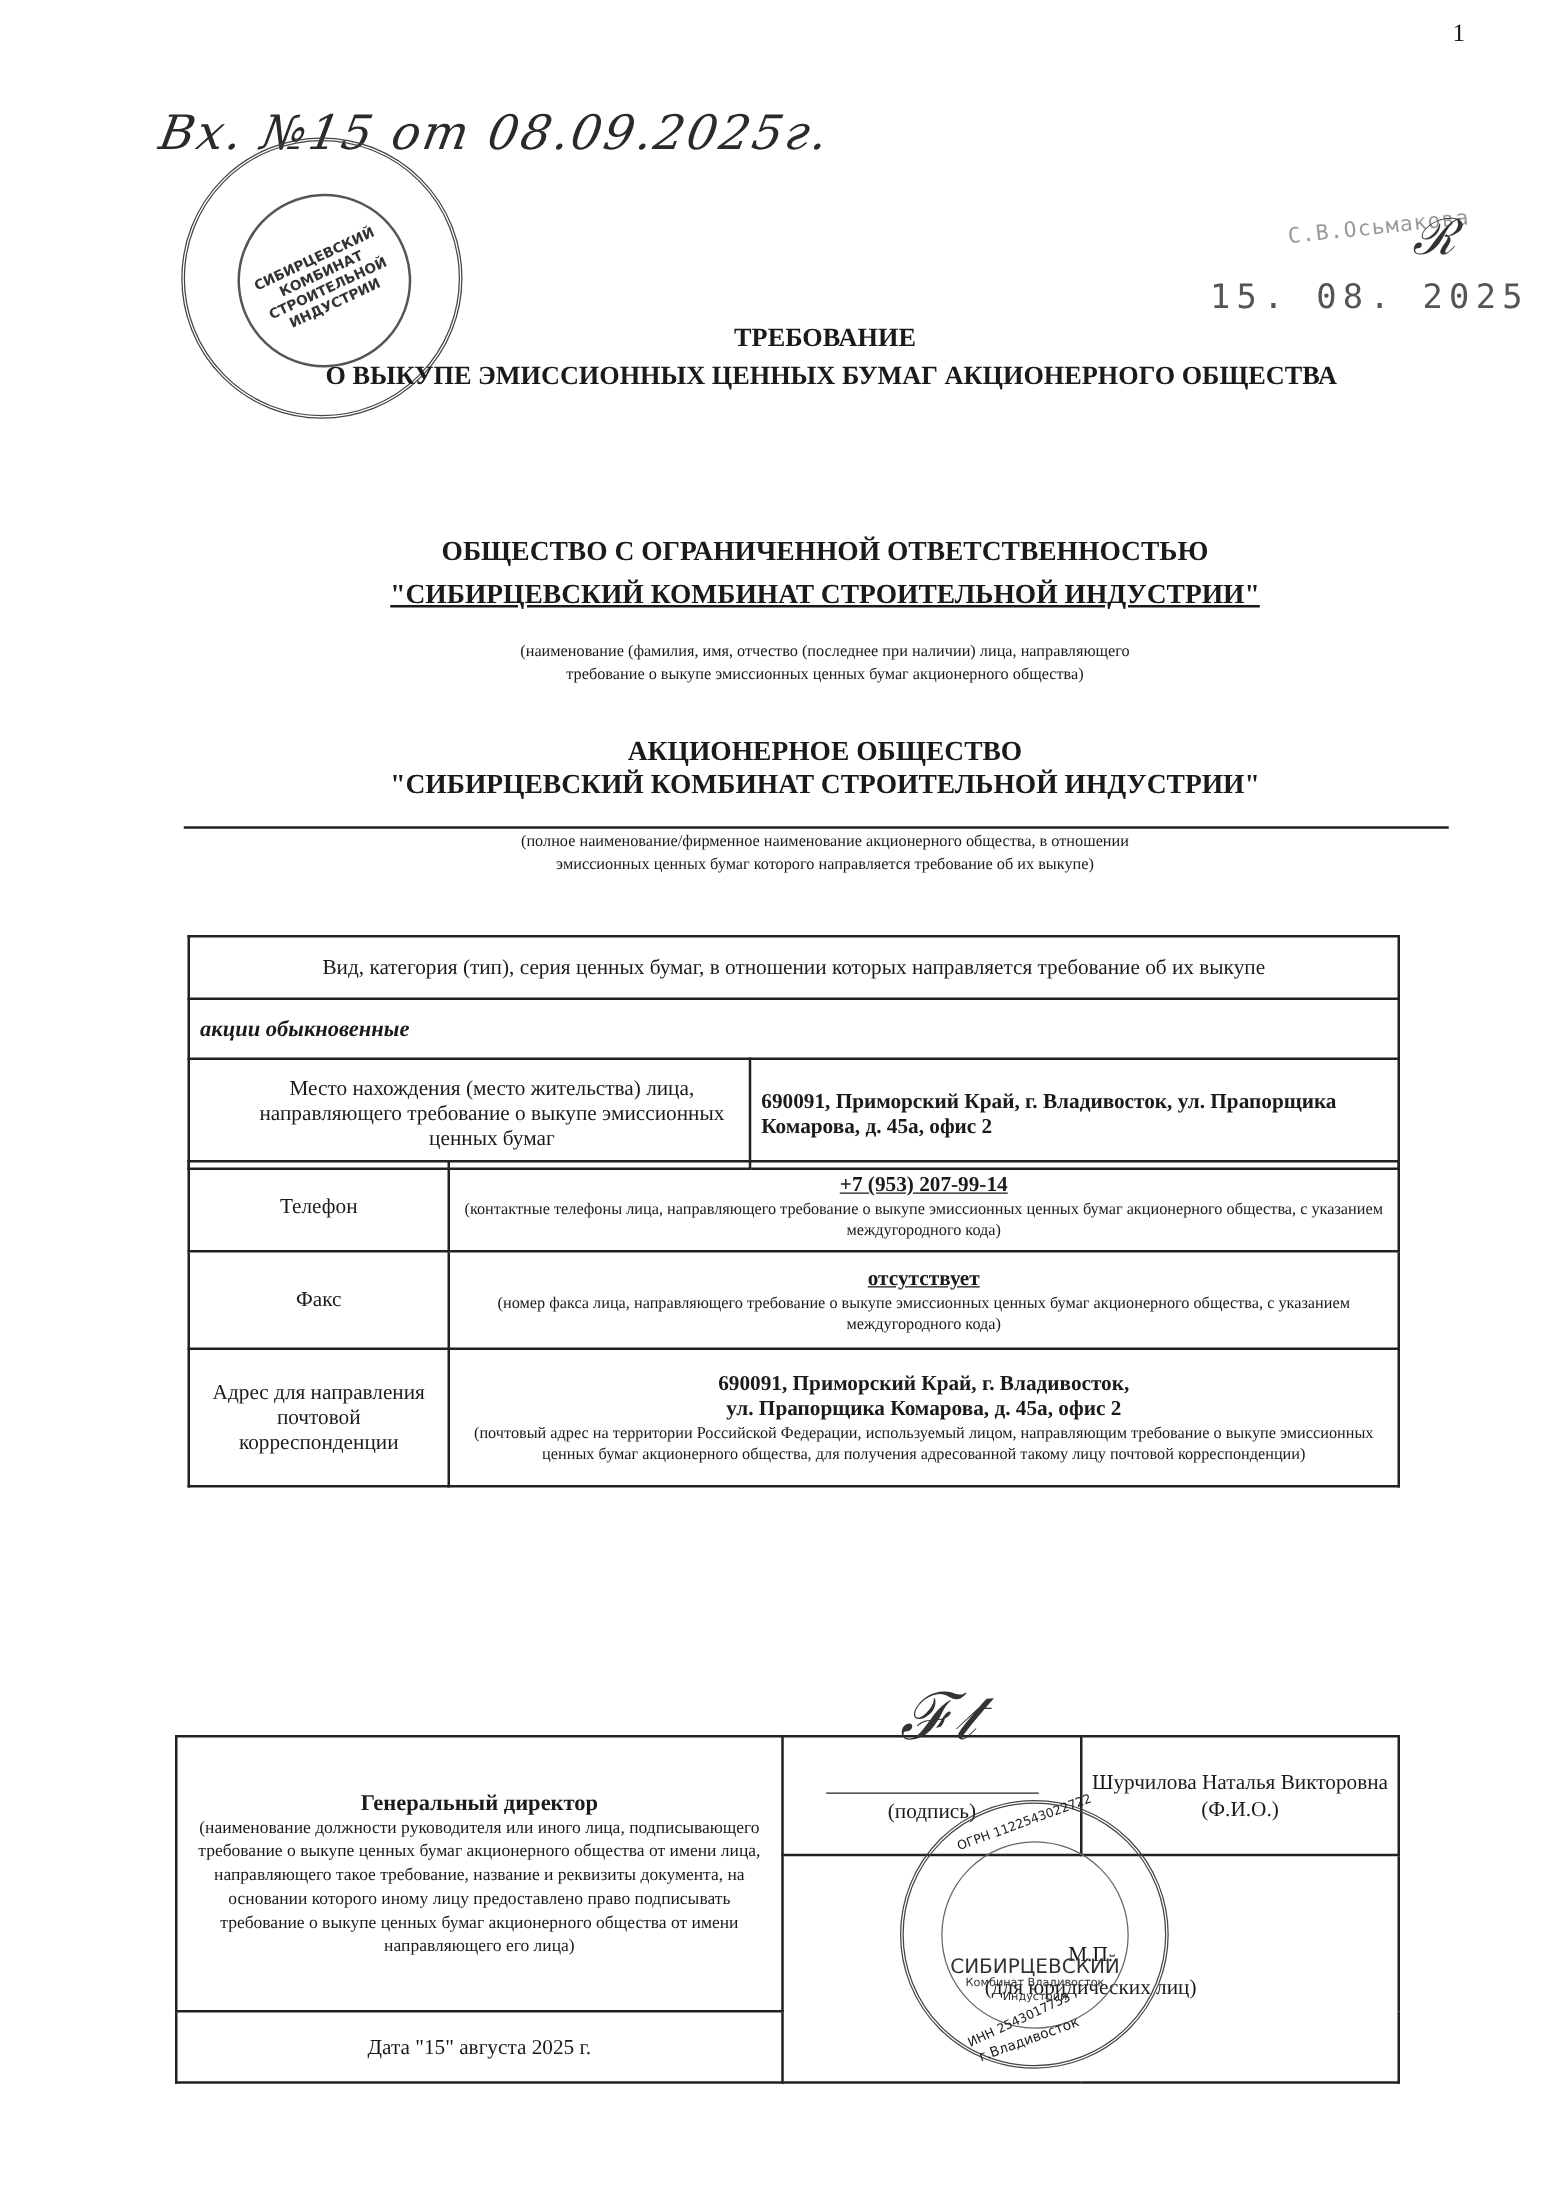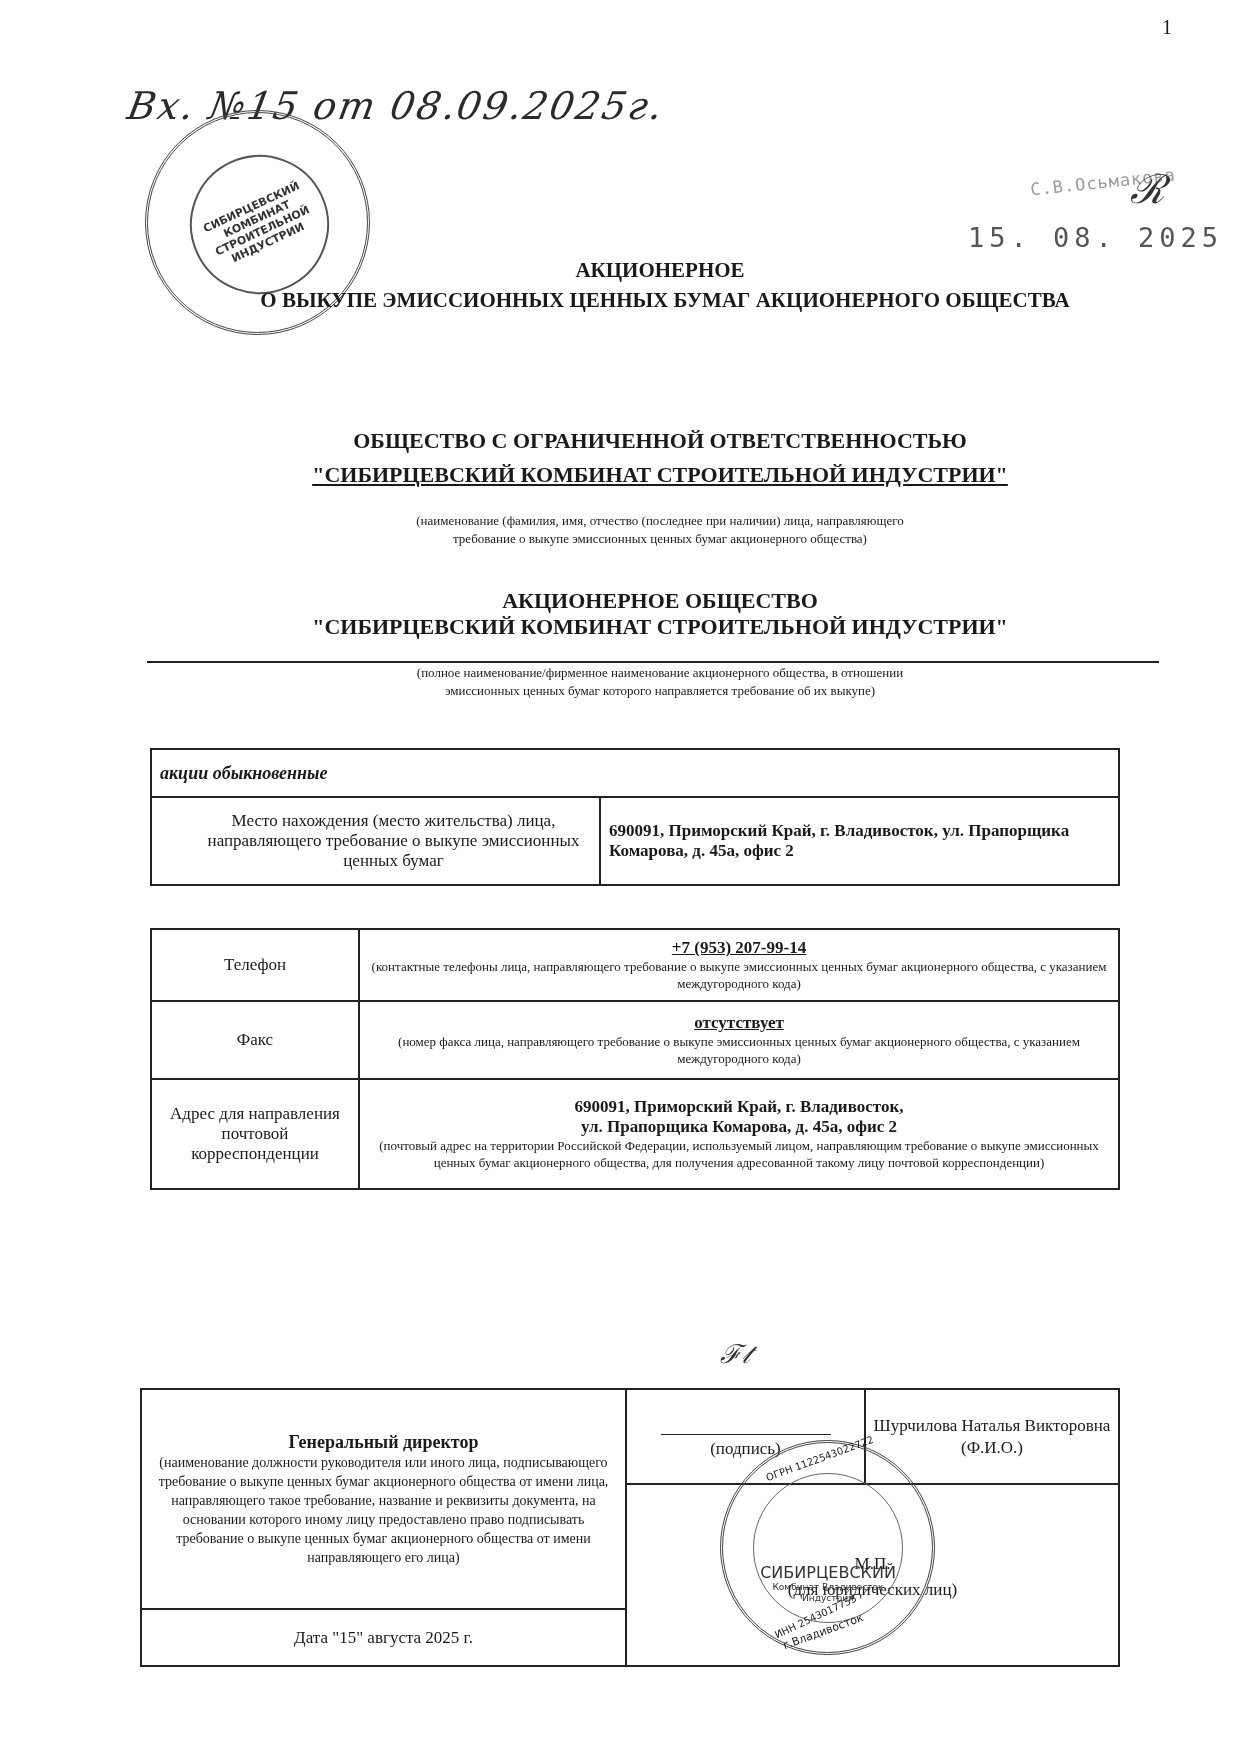--- a/index.html
+++ b/index.html
@@ -88,52 +88,55 @@
     position: absolute; left: 30px; top: 30px; width: 150px; height: 150px; border-radius: 50%;
     border: 1px solid #666; display: flex; flex-direction: column; align-items: center; justify-content: flex-end;
     font-family: "DejaVu Sans", sans-serif; color: #333; padding-bottom: 18px; box-sizing: border-box;
   }
   .stamp-bottom .sib { font-size: 16px; }
   .stamp-bottom .sub { font-size: 9px; line-height: 11px; text-align: center; }
   .stamp-bottom .ring-top { position: absolute; top: 10px; left: 40px; font-size: 10px; font-family: "DejaVu Sans", sans-serif; transform: rotate(-20deg); }
   .stamp-bottom .ring-bot { position: absolute; bottom: 14px; left: 58px; font-size: 11px; font-family: "DejaVu Sans", sans-serif; transform: rotate(-20deg); }
   .stamp-bottom .ring-bot2 { position: absolute; bottom: 30px; left: 48px; font-size: 10px; font-family: "DejaVu Sans", sans-serif; transform: rotate(-25deg); }
   .signature-scribble {
-    left: 720px; top: 1335px; font-family: "DejaVu Serif", serif; font-style: italic; font-size: 26px; color: #333;
+    left: 720px; top: 1335px; font-family: "DejaVu Serif", serif; font-style: italic; font-size: 52px; color: #333;
   }
 </style>
 </head>
 <body>
 
 <div class="abs page-num">1</div>
 
 <div class="abs handwritten">Вх. №15 от 08.09.2025г.</div>
 
 <div class="abs stamp-left">
   <div class="inner">СИБИРЦЕВСКИЙ КОМБИНАТ СТРОИТЕЛЬНОЙ ИНДУСТРИИ</div>
 </div>
 
 <div class="abs recv-stamp-name">С.В.Осьмакова</div>
 <div class="abs recv-stamp-sign">ℛ</div>
 <div class="abs recv-stamp-date">15. 08. 2025</div>
 
-<div class="abs title t1">АКЦИОНЕРНОЕ</div>
+<div class="abs title t1">ТРЕБОВАНИЕ</div>
 <div class="abs title t2">О ВЫКУПЕ ЭМИССИОННЫХ ЦЕННЫХ БУМАГ АКЦИОНЕРНОГО ОБЩЕСТВА</div>
 
 <div class="abs org-name o1">ОБЩЕСТВО С ОГРАНИЧЕННОЙ ОТВЕТСТВЕННОСТЬЮ</div>
 <div class="abs org-name o2"><span>"СИБИРЦЕВСКИЙ КОМБИНАТ СТРОИТЕЛЬНОЙ ИНДУСТРИИ"</span></div>
 <div class="abs caption c1">(наименование (фамилия, имя, отчество (последнее при наличии) лица, направляющего требование о выкупе эмиссионных ценных бумаг акционерного общества)</div>
 
 <div class="abs org-name o3">АКЦИОНЕРНОЕ ОБЩЕСТВО</div>
 <div class="abs org-name o4">"СИБИРЦЕВСКИЙ КОМБИНАТ СТРОИТЕЛЬНОЙ ИНДУСТРИИ"</div>
 <div class="abs rule"></div>
 <div class="abs caption c2">(полное наименование/фирменное наименование акционерного общества, в отношении эмиссионных ценных бумаг которого направляется требование об их выкупе)</div>
 
 <table class="main">
   <tbody>
+      <tr class="row-head">
+    <td colspan="2" class="center">Вид, категория (тип), серия ценных бумаг, в отношении которых направляется требование об их выкупе</td>
+  </tr>
   <tr class="row-type">
     <td colspan="2">акции обыкновенные</td>
   </tr>
   <tr class="row-loc">
     <td class="center" style="width:395px;padding-left:44px;">Место нахождения (место жительства) лица, направляющего требование о выкупе эмиссионных ценных бумаг</td>
     <td class="bold">690091, Приморский Край, г. Владивосток, ул. Прапорщика Комарова, д. 45а, офис 2</td>
   </tr>
 </tbody>
   </table>
 

